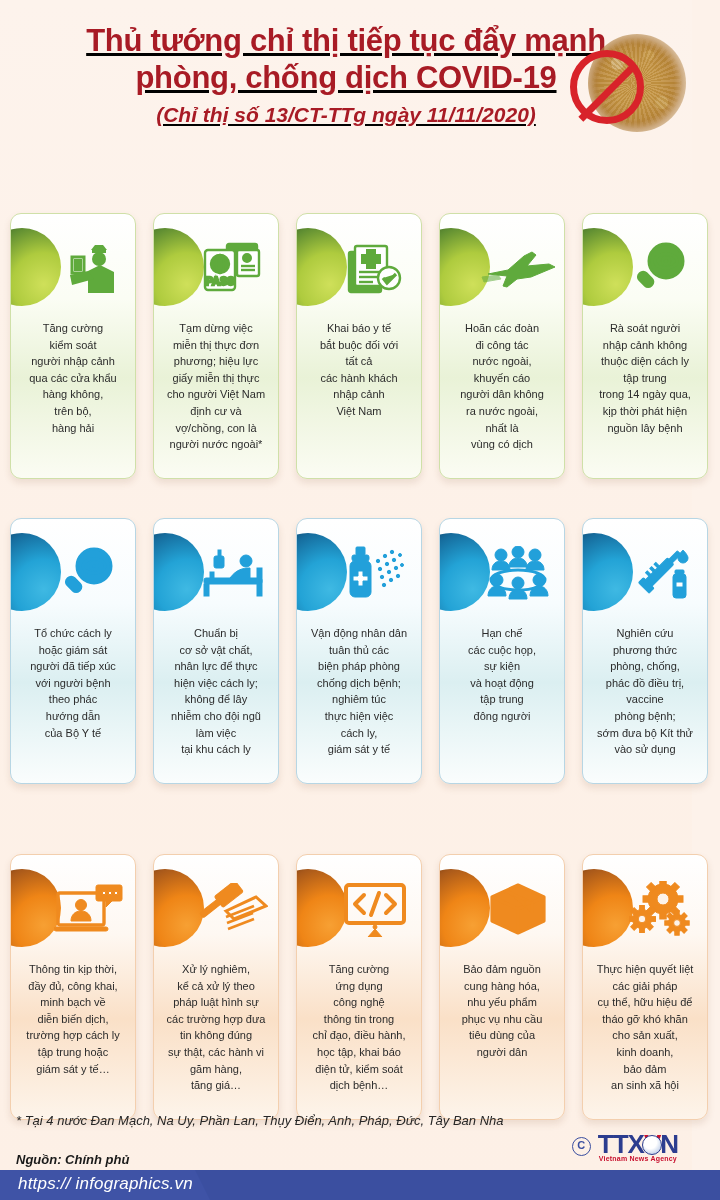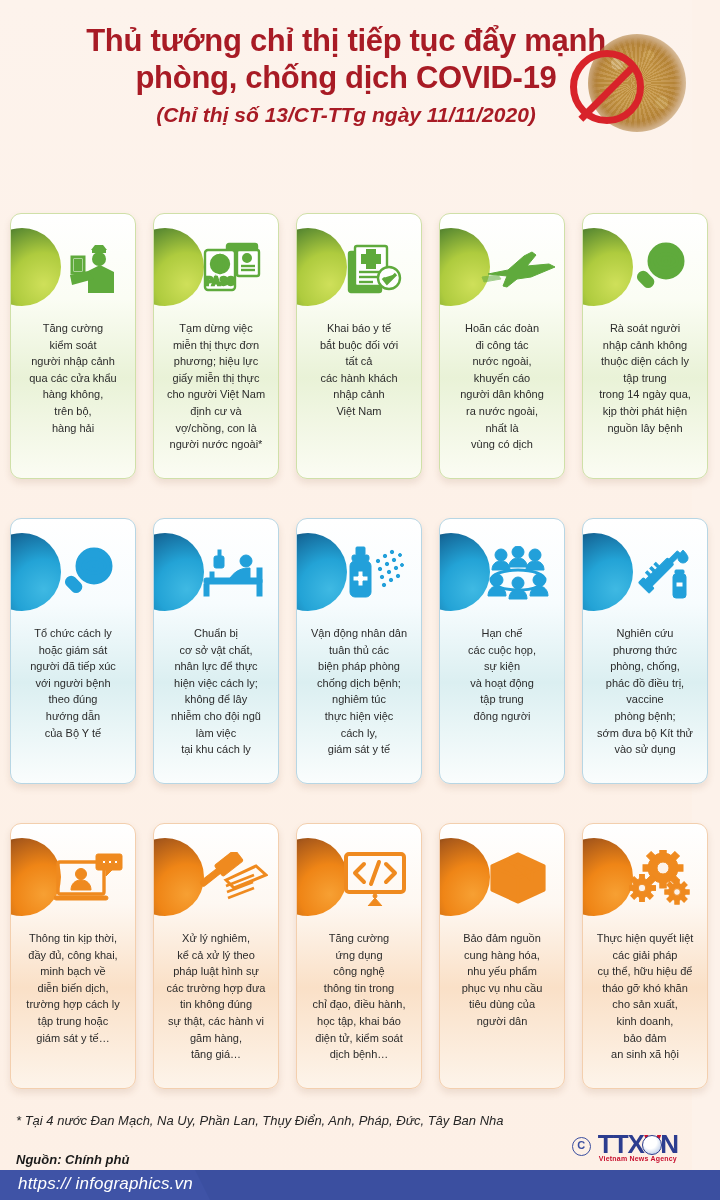--- a/index.html
+++ b/index.html
@@ -6,20 +6,21 @@
   body{
     width:720px;height:1200px;
     background:#fdf2ea;
     font-family:"Liberation Sans", sans-serif;
     overflow:hidden;
     position:relative;
   }
   .page{
     position:relative;width:692px;height:1200px;
     background:linear-gradient(180deg,#fdf3ec 0%,#fdf1e8 45%,#fdf0e6 100%);
+    text-decoration:underline;
   }
 
   
   .header{position:relative;padding-top:22px;text-align:center;}
   .title-line{
     color:#a81b25;font-weight:bold;
     font-size:31px;line-height:37px;letter-spacing:-0.3px;
   }
   .subtitle{
     color:#a81b25;font-style:italic;font-weight:bold;
@@ -65,21 +66,21 @@
     grid-auto-rows:266px;column-gap:17px;row-gap:39px;
   }
   .card{
     position:relative;width:126px;height:266px;
     border-radius:11px;box-sizing:border-box;
     overflow:hidden;
     box-shadow:0 4px 7px rgba(120,80,50,0.13);
   }
   .card.green{border:1px solid #cfe0a8;background:linear-gradient(180deg,#ffffff 0%,#fbfdf4 32%,#e9f2d7 62%,#fbfcf3 100%);}
   .card.blue{border:1px solid #b7d6e4;background:linear-gradient(180deg,#ffffff 0%,#f7fcfe 32%,#dbeff1 62%,#fafdfd 100%);}
-  .card.orange{border:1px solid #f3cfae;background:linear-gradient(180deg,#ffffff 0%,#fef8f2 30%,#fae0c7 62%,#fdf4ea 100%);}
+  .card.orange{border:1px solid #f3cfae;background:linear-gradient(180deg,#ffffff 0%,#fef8f2 30%,#fae0c7 62%,#fdf4ea 100%);margin-top:31px;}
 
   
   .deco{
     position:absolute;left:-28px;top:14px;width:78px;height:78px;border-radius:50%;
   }
   .green .deco{background:radial-gradient(circle at 78% 72%, #cfe05a 0%, #aecb3e 38%, #5f8e32 72%, #2f4a1b 100%);}
   .blue  .deco{background:radial-gradient(circle at 78% 72%, #3fb9e3 0%, #23a3d6 36%, #166d9e 70%, #0b2b4d 100%);}
   .orange .deco{background:radial-gradient(circle at 78% 72%, #f7a033 0%, #ef8516 36%, #a9591a 72%, #4a2409 100%);}
 
   .icon-zone{
@@ -287,21 +288,21 @@
           <ellipse cx="34" cy="22" rx="11" ry="7"></ellipse>
           <circle cx="34" cy="22" r="3.6" fill="currentColor" class="ic"></circle>
           <rect x="6" y="36" width="16" height="9" rx="4" transform="rotate(45 14 40)"></rect>
         </g>
           </svg>
       </div>
       <div class="card-text">Tổ chức cách ly
 hoặc giám sát
 người đã tiếp xúc
 với người bệnh
-theo đúng
+theo phác
 hướng dẫn
 của Bộ Y tế</div>
     </div>
 
     <div class="card blue">
       <div class="deco"></div>
       <div class="icon-zone">
         <svg width="72" height="50" viewBox="0 0 72 50">
             <g class="ic">
           <rect x="22" y="2" width="3" height="16"></rect>

